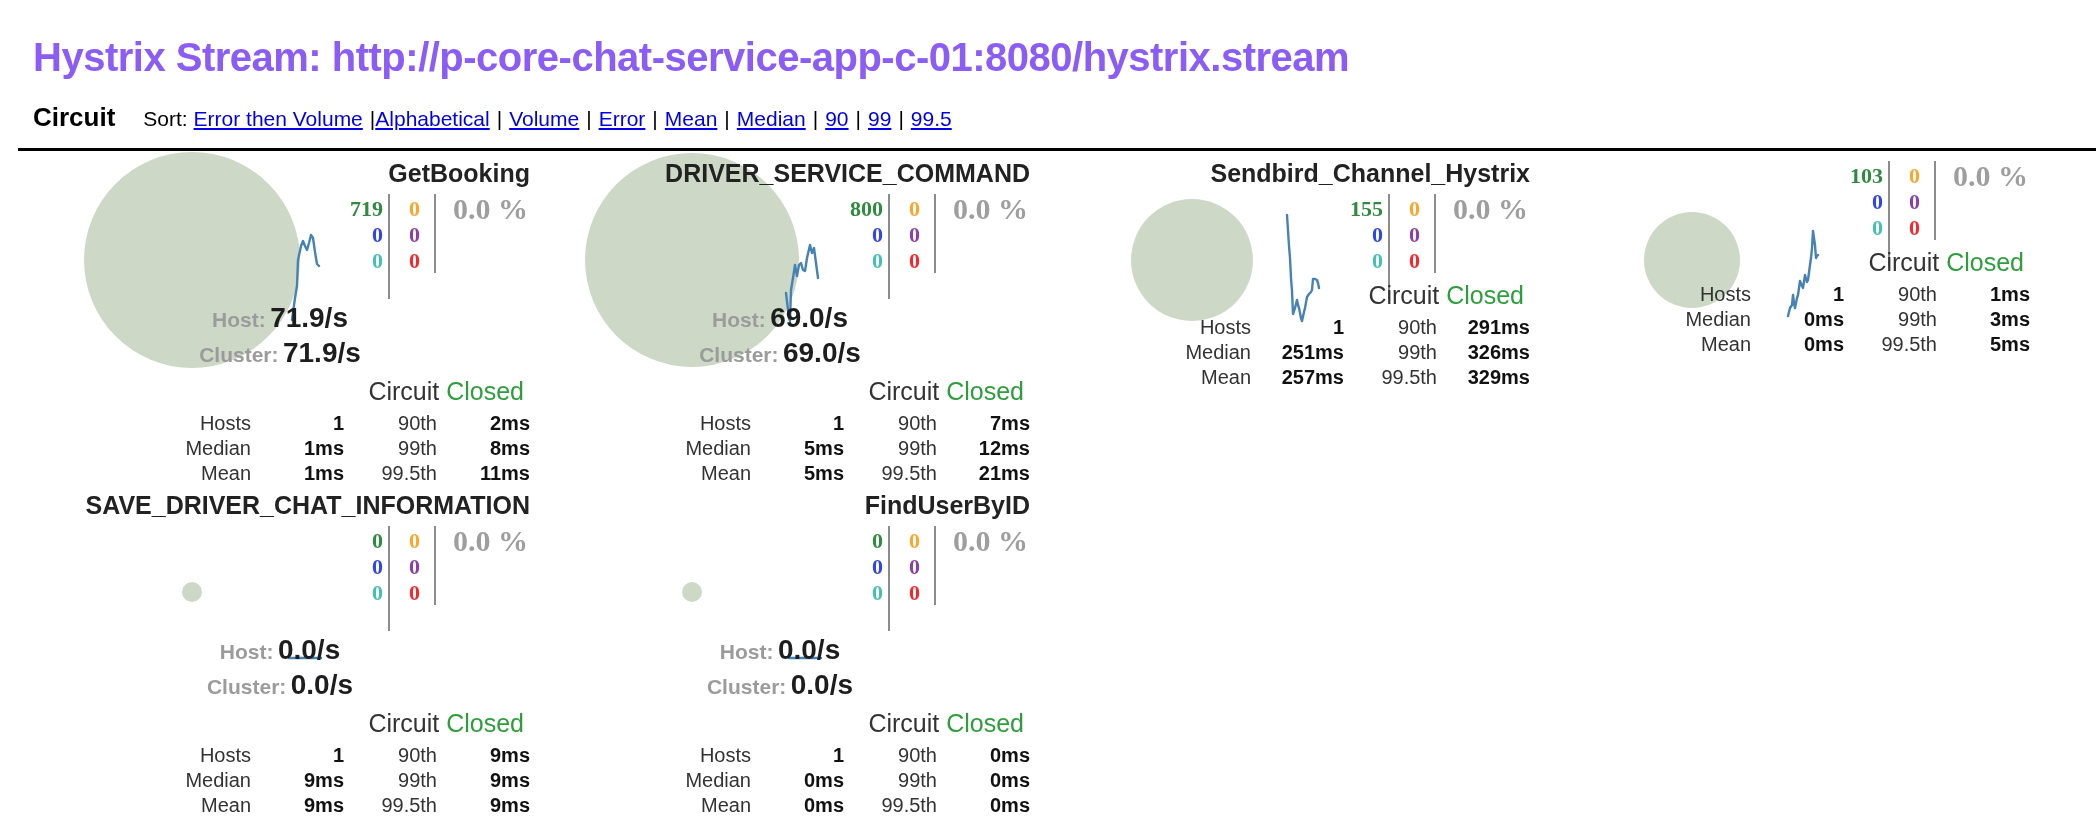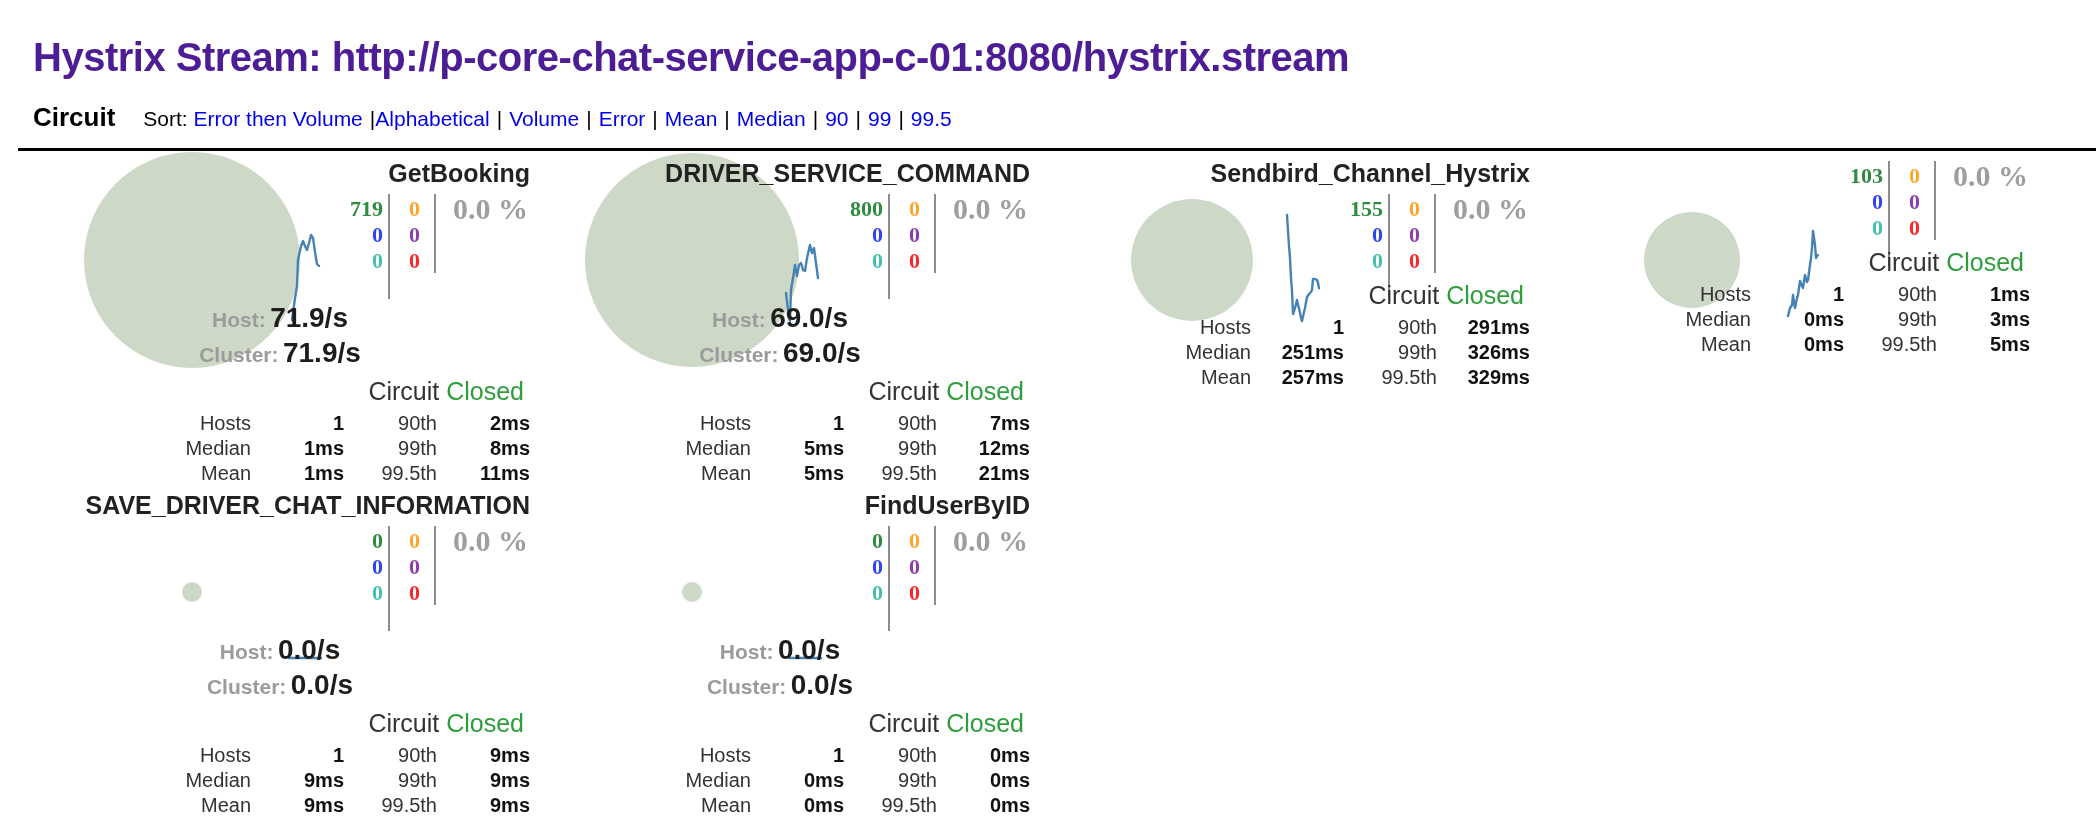--- a/index.html
+++ b/index.html
@@ -2,30 +2,30 @@
 <html style="--success: #2e8b40; --short-circuited: #2f45f0; --bad-request: #45bfae; --timeout: #fca62c; --rejected: #8b3fa8; --failure: #f6282d; --error-percentage: #9e9e9e; --volume-circle: #cdd9c6; --sparkline: #4682b4; --circuit-closed: #2e9e3c; --link: #0000e8;"><head>
 <meta charset="utf-8">
 <style>
   html,body { margin:0; padding:0; background:#fff; }
   body { font-family:"Liberation Sans","DejaVu Sans",sans-serif; color:#111; }
   #app { position:relative; width:2096px; height:820px; background:#fff; overflow:hidden; }
 
   
   .page-title {
     position:absolute; left:33px; top:8px;
-    font-size:40px; font-weight:bold; letter-spacing:-0.5px; color:#4c1d95;
+    font-size:40px; font-weight:bold; letter-spacing:-0.5px; color:#8b5cf6;
     white-space:nowrap;
   }
   .section-row {
     position:absolute; left:33px; top:102px;
     display:flex; align-items:baseline; white-space:nowrap;
   }
   .section-heading { font-size:26px; font-weight:bold; color:#000; margin:0; }
   .sort-bar { margin-left:28px; font-size:21px; color:#000; }
-  .sort-bar a { color:var(--link,#0000e8); cursor:pointer; }
+  .sort-bar a { color:var(--link,#0000e8); text-decoration:underline; cursor:pointer; }
   .sort-sep { color:#000; margin:0 7px; }
   .sort-sep.tight { margin-right:0; }
   .rule { position:absolute; left:18px; right:0; top:148px; height:3px; background:#000; }
 
   
   .mrow { position:absolute; left:30px; display:flex; }
   .mrow.r1 { top:155px; }
   .mrow.r2 { top:487px; }
 
   .monitor { position:relative; width:500px; height:332px; text-align:right; flex:0 0 500px; }

